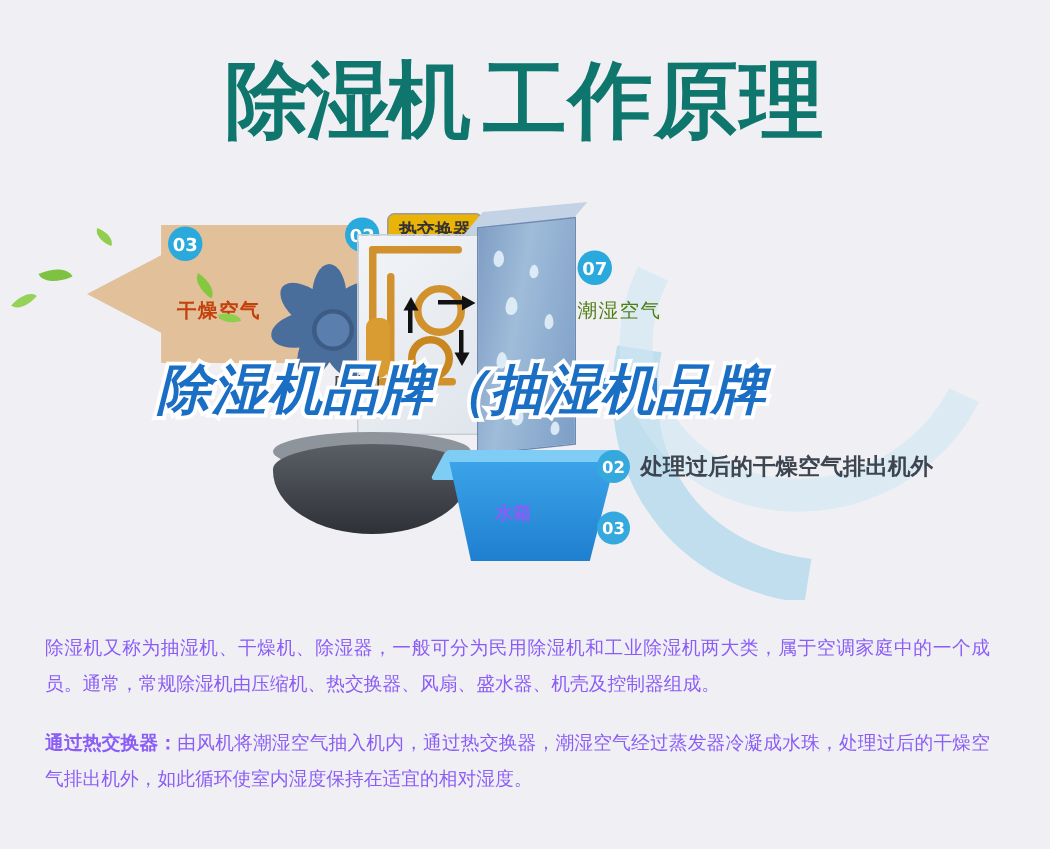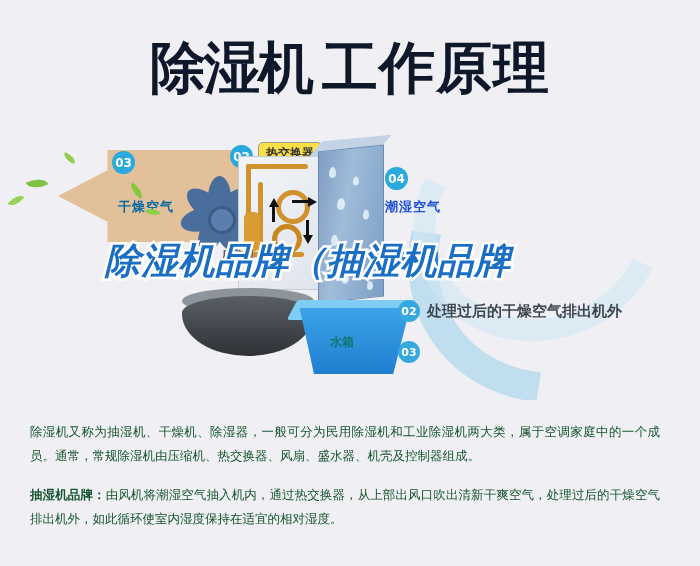--- a/index.html
+++ b/index.html
@@ -11,21 +11,21 @@
     position:relative;
   }
   .page{position:relative;width:700px;height:566px;background:#f0f0f4;}
 
   
   .title-bar{
     position:absolute;left:0;top:22px;width:700px;height:92px;
     display:flex;align-items:center;justify-content:center;
   }
   .title-text{
-    font-size:56px;font-weight:bold;color:#0f172a;
+    font-size:56px;font-weight:bold;color:#0f766e;
     letter-spacing:1px;line-height:1;white-space:nowrap;
     font-family:"DejaVu Sans","Liberation Sans",sans-serif;
   }
   .title-text .t1{letter-spacing:-2px;}
   .title-text .t2{margin-left:10px;}
 
   
   .illus{position:absolute;left:0;top:120px;width:700px;height:280px;overflow:hidden;}
 
   
@@ -45,21 +45,21 @@
   }
 
   
   .dry-arrow{
     position:absolute;left:58px;top:30px;width:190px;height:92px;
     background:#e0bd95;
     clip-path:polygon(26% 0%, 100% 0%, 100% 100%, 26% 100%, 26% 78%, 0% 50%, 26% 22%);
     opacity:.95;
   }
   .dry-arrow-label{
-    position:absolute;left:118px;top:78px;font-size:13px;color:#0369a1;
+    position:absolute;left:118px;top:78px;font-size:13px;color:#c2410c;
     font-weight:bold;letter-spacing:1px;
   }
 
   
   .leaf{position:absolute;width:20px;height:11px;background:#7fc242;border-radius:0 100% 0 100%;}
   .leaf.l1{left:27px;top:58px;transform:rotate(-25deg);}
   .leaf.l2{left:63px;top:34px;width:13px;height:8px;transform:rotate(20deg);background:#8fce4f;}
   .leaf.l3{left:8px;top:76px;width:16px;height:9px;transform:rotate(-50deg);background:#95d257;}
   .leaf.l4{left:128px;top:66px;width:17px;height:9px;transform:rotate(35deg);background:#84c83f;}
   .leaf.l5{left:146px;top:88px;width:14px;height:8px;transform:rotate(-15deg);background:#8ccf4a;}
@@ -70,36 +70,36 @@
     background:#2aa9dd;color:#fff;font-size:12px;font-weight:bold;
     display:flex;align-items:center;justify-content:center;
     font-family:"DejaVu Sans",sans-serif;
   }
   .badge.b03{left:112px;top:31px;}
   .badge.b02{left:230px;top:25px;}
   .badge.b01{left:385px;top:47px;}
 
   .callout{
     position:absolute;left:258px;top:22px;
-    background:#fde047;border:1.5px solid #9b9b9b;border-radius:5px;
+    background:#eab308;border:1.5px solid #9b9b9b;border-radius:5px;
     padding:2px 7px;font-size:12px;color:#333;font-weight:bold;white-space:nowrap;
   }
   .callout:after{
     content:"";position:absolute;left:26px;bottom:-8px;
     border-left:6px solid transparent;border-right:6px solid transparent;
     border-top:8px solid #fff;
   }
   .callout:before{
     content:"";position:absolute;left:25px;bottom:-10px;
     border-left:7px solid transparent;border-right:7px solid transparent;
     border-top:9px solid #9b9b9b;
   }
   .moist-label{
-    position:absolute;left:385px;top:78px;font-size:13px;color:#1d4ed8;
-    font-weight:bold;letter-spacing:1px;
+    position:absolute;left:385px;top:78px;font-size:13px;color:#4d7c0f;
+    font-weight:normal;letter-spacing:1px;
   }
 
   
   .fan{position:absolute;left:172px;top:50px;width:94px;height:94px;}
   .blade{position:absolute;left:36px;top:6px;width:23px;height:44px;
     background:#4a6e9c;border-radius:60% 60% 40% 40%;
     transform-origin:50% 90%;}
   .fan .hub{position:absolute;left:36px;top:36px;width:22px;height:22px;border-radius:50%;
     background:#5a7fae;border:3px solid #3d5c85;}
 
@@ -161,21 +161,21 @@
   
   .tank{
     position:absolute;left:290px;top:188px;width:120px;height:66px;
     background:linear-gradient(180deg,#3ba3e8 0%,#1f7fd0 100%);
     clip-path:polygon(8% 0,100% 0,86% 100%,20% 100%);
   }
   .tank-top{
     position:absolute;left:292px;top:180px;width:118px;height:20px;
     background:#7fcdf5;transform:skewX(-28deg);border-radius:3px;
   }
-  .tank-label{position:absolute;left:330px;top:214px;font-size:12px;color:#0f766e;font-weight:bold;}
+  .tank-label{position:absolute;left:330px;top:214px;font-size:12px;color:#8b5cf6;font-weight:bold;}
 
   
   .overlay{
     position:absolute;left:0;top:240px;width:616px;
     text-align:center;z-index:40;pointer-events:none;
   }
   .ov-line{
     font-size:36px;font-weight:bold;font-style:italic;
     color:#1a6fc4;line-height:1.18;letter-spacing:1px;
     -webkit-text-stroke:5px #ffffff;
@@ -190,21 +190,21 @@
     font-size:11px;font-weight:bold;display:flex;align-items:center;justify-content:center;
     flex:0 0 auto;font-family:"DejaVu Sans",sans-serif;
   }
   .anno .txt{font-size:15px;color:#3d4650;font-weight:bold;white-space:nowrap;}
   .anno.a02{left:398px;top:300px;}
   .anno.a03{left:398px;top:341px;}
 
   
   .body-text{position:absolute;left:30px;top:420px;width:642px;}
   .para{
-    font-size:12.5px;color:#14532d;line-height:1.95;
+    font-size:12.5px;color:#8b5cf6;line-height:1.95;
     text-align:justify;margin:0 12px 14px 0;
     font-family:Liberation Serif, serif;
   }
   .para .lead{font-weight:bold;}
 </style>
 </head>
 <body>
 
 <div class="page">
 
@@ -222,21 +222,21 @@
     <div class="dry-arrow"></div>
     <div class="dry-arrow-label">干燥空气</div>
     <div class="leaf l1"></div>
     <div class="leaf l2"></div>
     <div class="leaf l3"></div>
     <div class="leaf l4"></div>
     <div class="leaf l5"></div>
 
     <div class="badge b03">03</div>
     <div class="badge b02">02</div>
-    <div class="badge b01">04</div>
+    <div class="badge b01">07</div>
 
     <div class="callout">热交换器</div>
     <div class="moist-label">潮湿空气</div>
 
     <div class="fan">
       <div class="blade" style="transform:rotate(0deg)"></div>
       <div class="blade" style="transform:rotate(51deg)"></div>
       <div class="blade" style="transform:rotate(102deg)"></div>
       <div class="blade" style="transform:rotate(154deg)"></div>
       <div class="blade" style="transform:rotate(205deg)"></div>
@@ -291,16 +291,16 @@
   <div class="anno a02">
     <span class="num">02</span>
     <span class="txt">处理过后的干燥空气排出机外</span>
   </div>
   <div class="anno a03">
     <span class="num">03</span>
   </div>
 
   <div class="body-text">
     <p class="para">除湿机又称为抽湿机、干燥机、除湿器，一般可分为民用除湿机和工业除湿机两大类，属于空调家庭中的一个成员。通常，常规除湿机由压缩机、热交换器、风扇、盛水器、机壳及控制器组成。</p>
-    <p class="para"><span class="lead">抽湿机品牌：</span><span>由风机将潮湿空气抽入机内，通过热交换器，从上部出风口吹出清新干爽空气，处理过后的干燥空气排出机外，如此循环使室内湿度保持在适宜的相对湿度。</span></p>
+    <p class="para"><span class="lead">通过热交换器：</span><span>由风机将潮湿空气抽入机内，通过热交换器，潮湿空气经过蒸发器冷凝成水珠，处理过后的干燥空气排出机外，如此循环使室内湿度保持在适宜的相对湿度。</span></p>
   </div>
 
 </div>
 
 </body></html>

